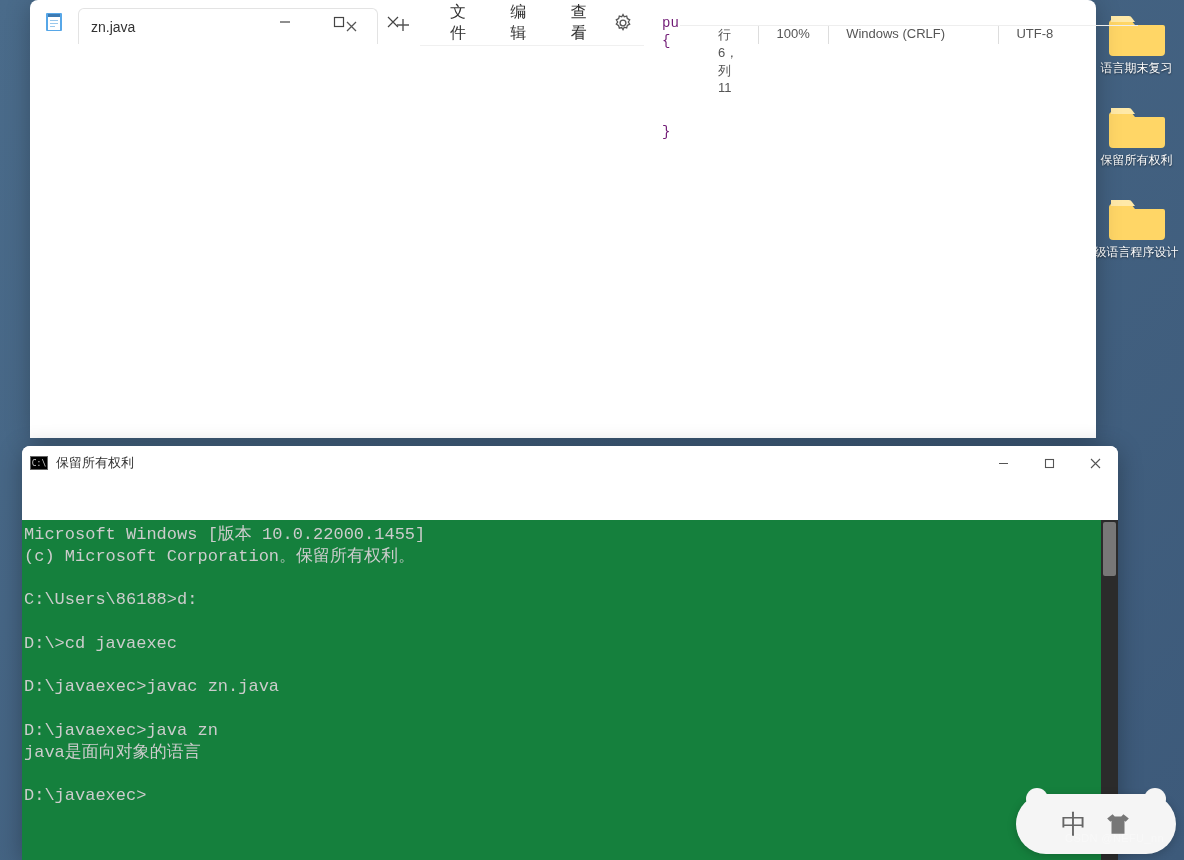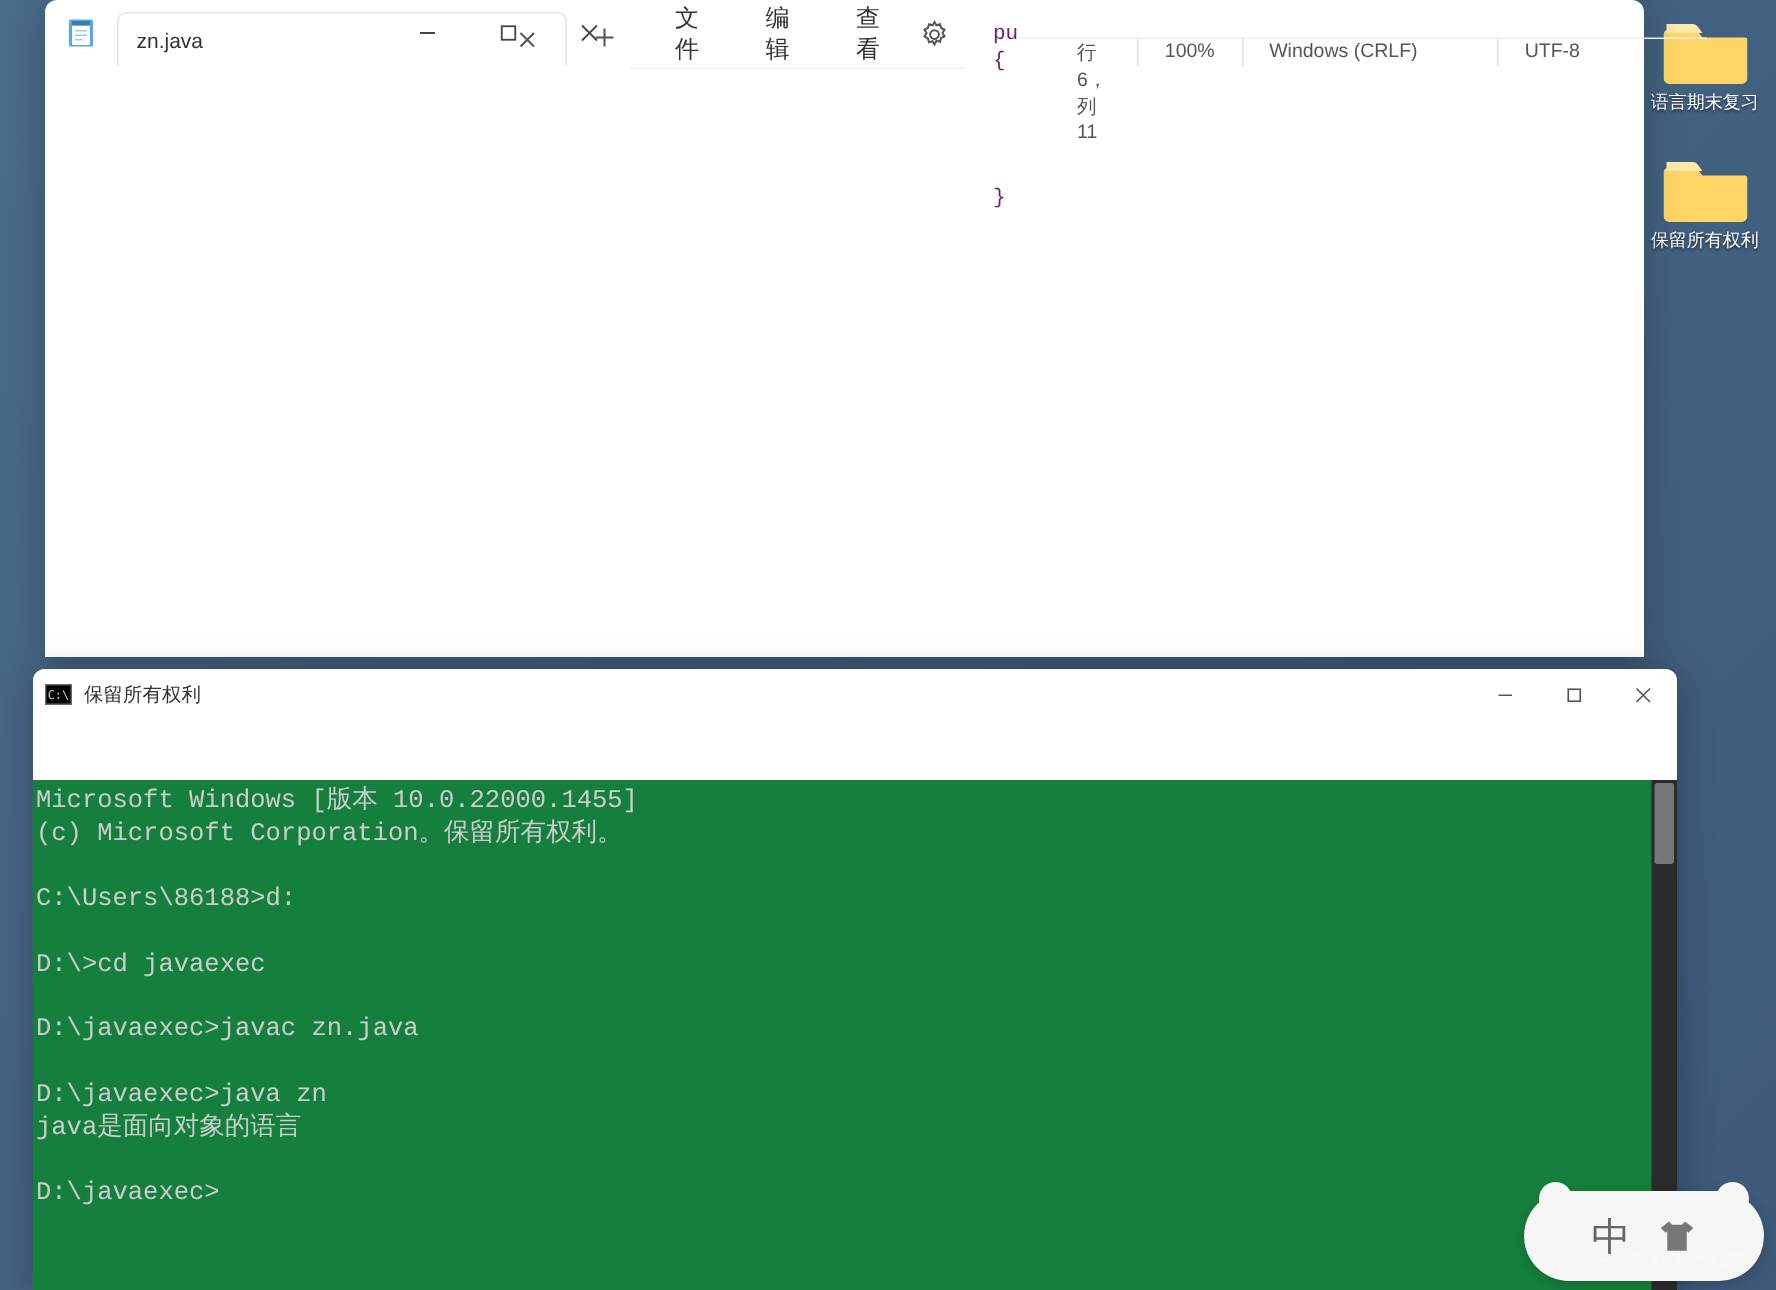--- a/index.html
+++ b/index.html
@@ -97,20 +97,27 @@
         <path fill="#ffe9a8" d="M2 4h18a4 4 0 0 1 3 2l3 4H2z"></path>
       </svg>
     <div class="desktop-icon-label">语言期末复习</div>
   </div>
   <div class="desktop-icon">
     <svg class="folder-svg" viewBox="0 0 56 44">
         <path fill="#ffd666" d="M2 8h20l4 5h28a2 2 0 0 1 2 2v25a4 4 0 0 1-4 4H4a4 4 0 0 1-4-4V12a4 4 0 0 1 2-4z"></path>
         <path fill="#ffe9a8" d="M2 4h18a4 4 0 0 1 3 2l3 4H2z"></path>
       </svg>
     <div class="desktop-icon-label">保留所有权利</div>
+  </div>
+  <div class="desktop-icon">
+    <svg class="folder-svg" viewBox="0 0 56 44">
+        <path fill="#ffd666" d="M2 8h20l4 5h28a2 2 0 0 1 2 2v25a4 4 0 0 1-4 4H4a4 4 0 0 1-4-4V12a4 4 0 0 1 2-4z"></path>
+        <path fill="#ffe9a8" d="M2 4h18a4 4 0 0 1 3 2l3 4H2z"></path>
+      </svg>
+    <div class="desktop-icon-label">级语言程序设计</div>
   </div>
 </div>
 
 <div class="notepad">
   <div class="titlebar">
     <svg class="app-icon" viewBox="0 0 20 20">
         <rect x="2" y="1" width="16" height="18" rx="1" fill="#57a7e8"></rect>
         <rect x="4" y="5" width="12" height="13" fill="#fff"></rect>
         <rect x="4" y="2" width="12" height="3" fill="#3d7bb3"></rect>
         <rect x="6" y="8" width="8" height="1" fill="#9ac8ec"></rect>

